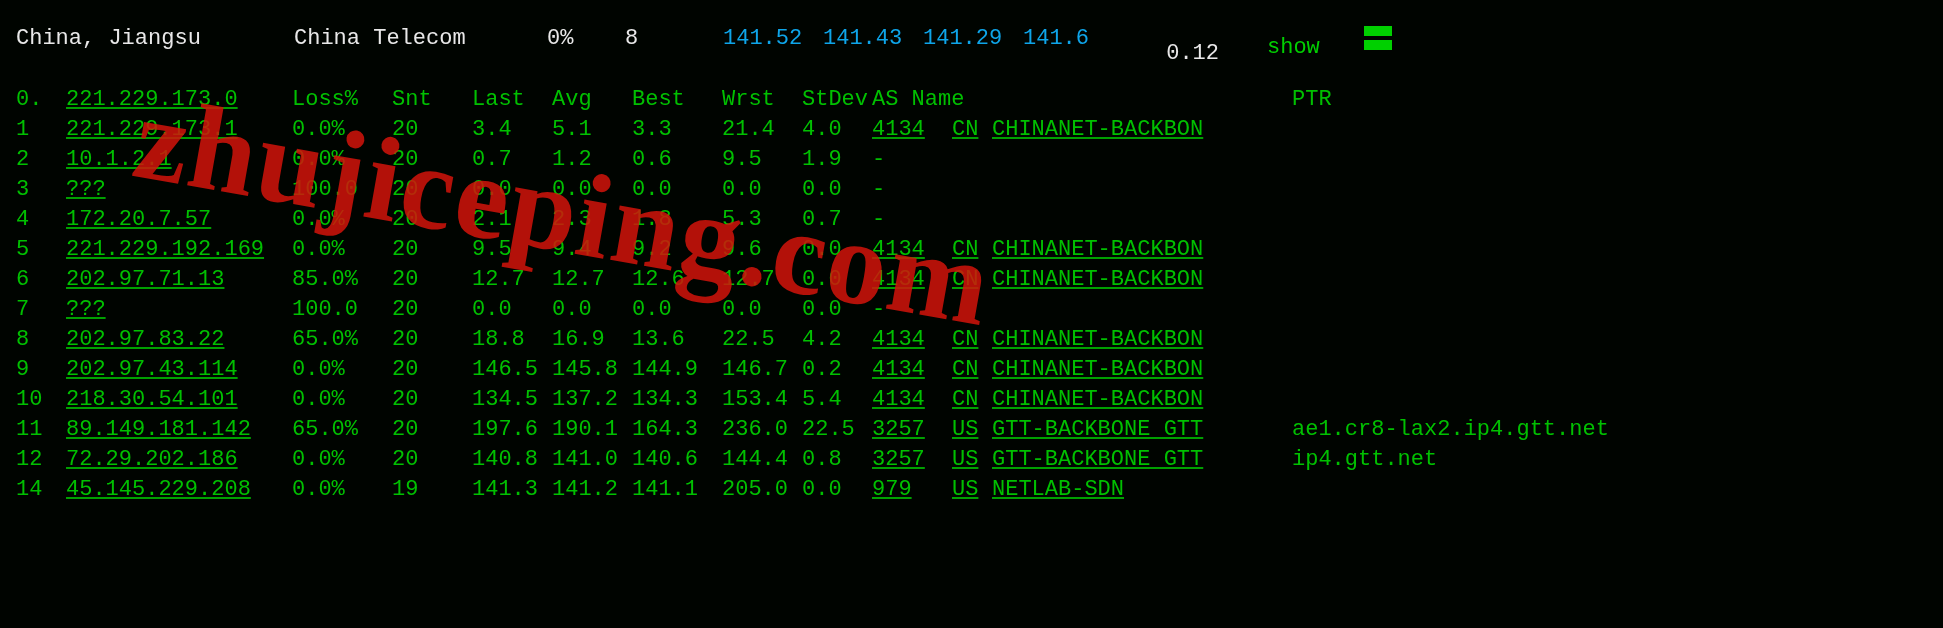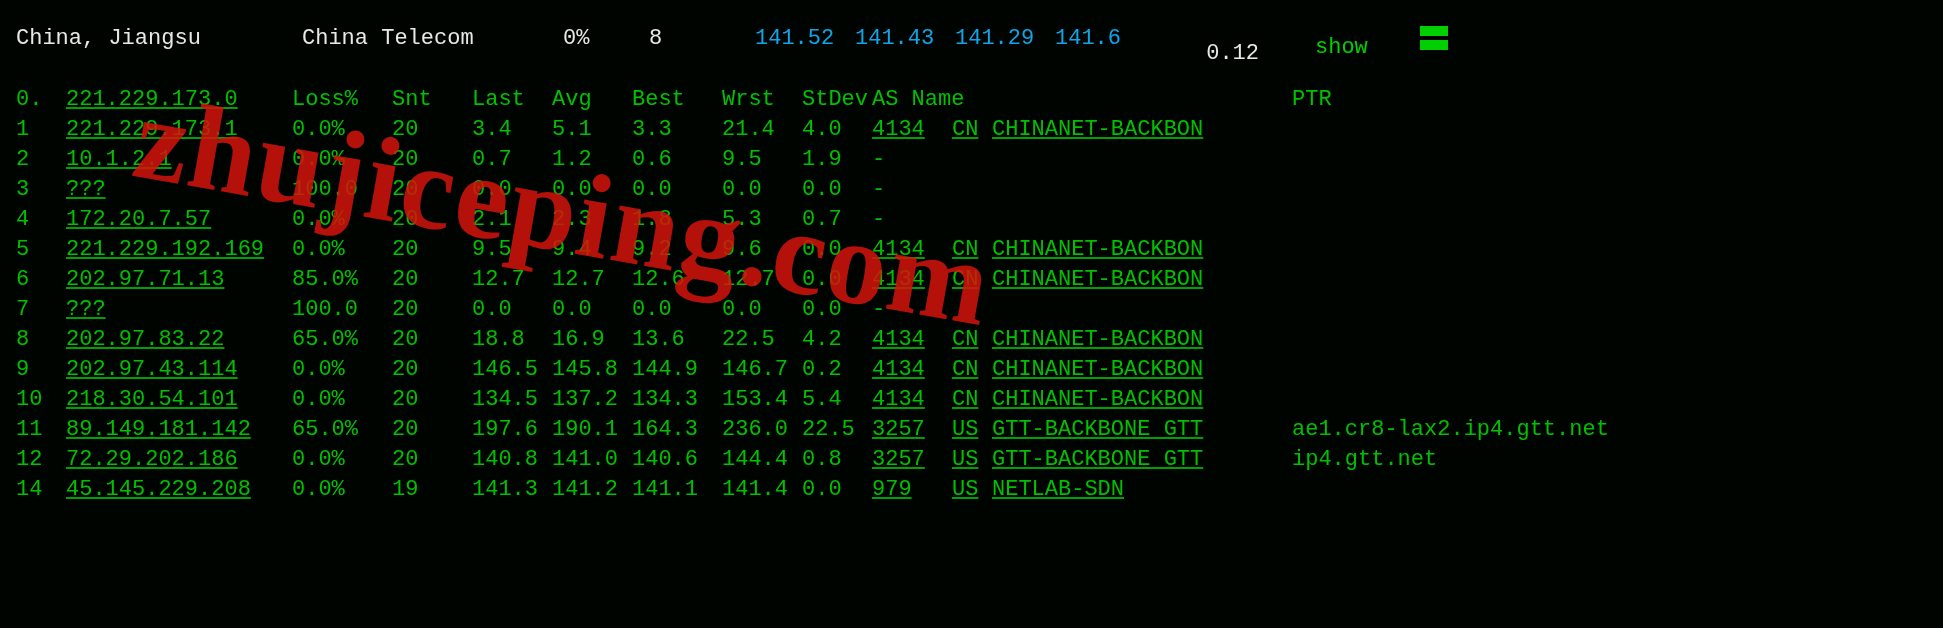--- a/index.html
+++ b/index.html
@@ -20,21 +20,21 @@
     min-height: 628px;
     overflow: hidden;
   }
 
   
   .topbar {
     display: flex;
     align-items: center;
     color: #e8e8e8;
     padding: 2px 0 6px 0;
-    gap: 16px;
+    gap: 8px;
   }
   .topbar > span { white-space: pre; }
   .tb-loc   { width: 270px; }
   .tb-isp   { width: 245px; }
   .tb-loss  { width: 70px;  text-align: left; }
   .tb-snt   { width: 90px;  text-align: left; }
   .tb-pings { display: flex; gap: 0; }
   .tb-ping  { width: 100px; text-align: left; color: #0ea5e9; }
   .tb-stdev { width: 80px;  text-align: right; color: #e8e8e8; margin-left: 8px; margin-top: 31px; }
   .tb-show  { margin-left: 40px; color: #00d000; cursor: pointer; margin-top: 19px; }
@@ -308,21 +308,21 @@
           <td class="col-ptr">ip4.gtt.net</td>
         </tr>
         <tr>
           <td class="col-idx">14</td>
           <td class="col-ip"><span class="ul">45.145.229.208</span></td>
           <td class="col-loss">0.0%</td>
           <td class="col-snt">19</td>
           <td class="col-last">141.3</td>
           <td class="col-avg">141.2</td>
           <td class="col-best">141.1</td>
-          <td class="col-wrst">141.4</td>
+          <td class="col-wrst">205.0</td>
           <td class="col-stdev">0.0</td>
           <td class="col-as"><span class="ul">979</span></td>
           <td class="col-cc"><span class="ul">US</span></td>
           <td class="col-asname"><span class="ul">NETLAB-SDN</span></td>
           <td class="col-ptr"></td>
         </tr>
       </tbody>
   </table>
 
   <div class="wm">zhujiceping.com</div>

